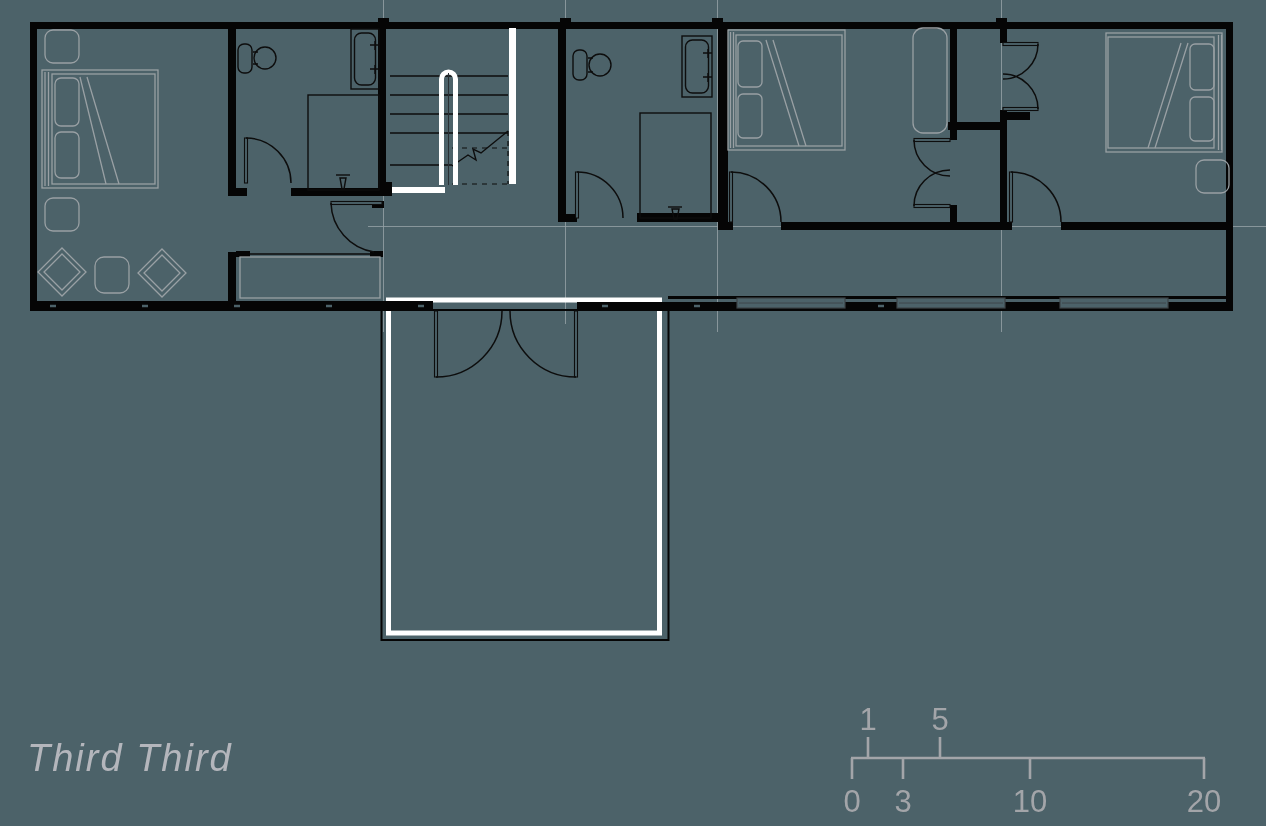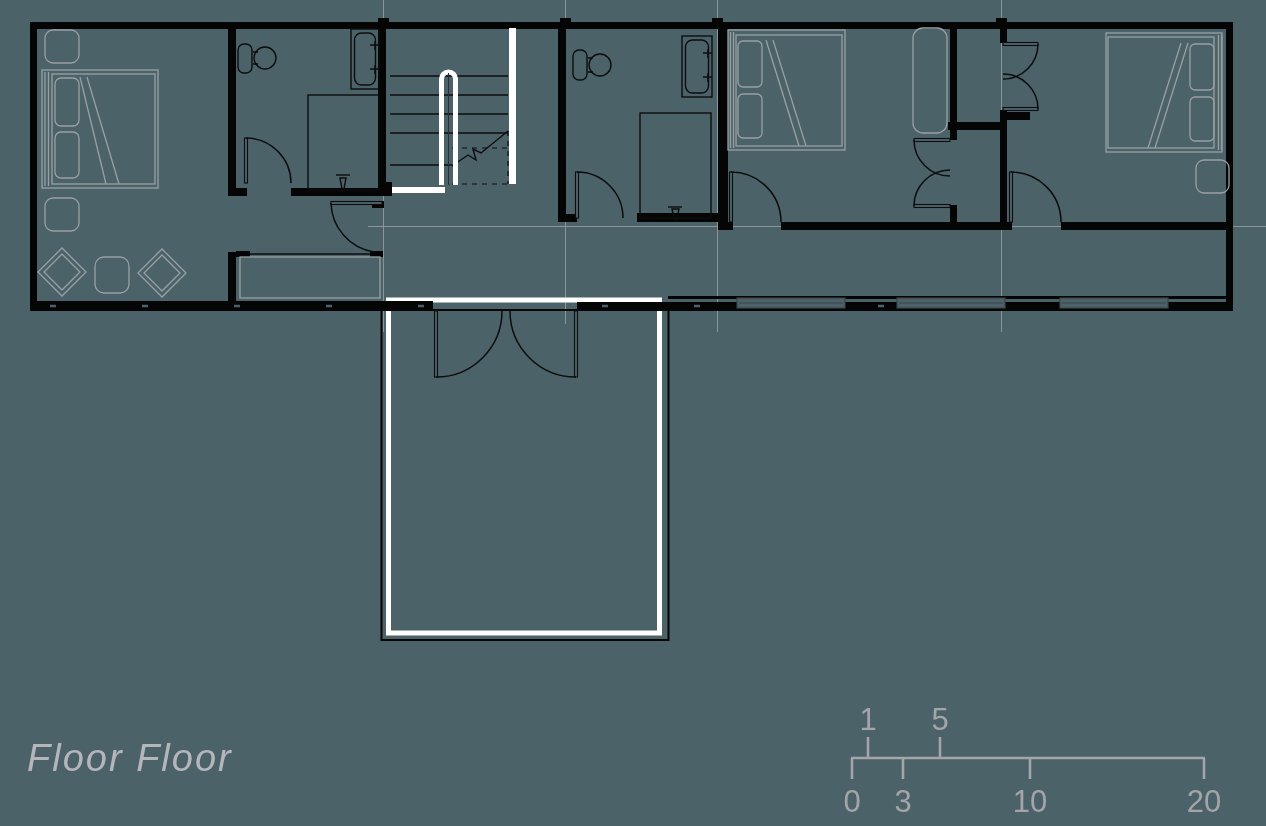--- a/index.html
+++ b/index.html
@@ -242,15 +242,15 @@
     <text class="scaletext" x="868" y="730" text-anchor="middle">1</text>
     <text class="scaletext" x="940" y="730" text-anchor="middle">5</text>
     <text class="scaletext" x="852" y="812" text-anchor="middle">0</text>
     <text class="scaletext" x="903" y="812" text-anchor="middle">3</text>
     <text class="scaletext" x="1030" y="812" text-anchor="middle">10</text>
     <text class="scaletext" x="1204" y="812" text-anchor="middle">20</text>
   </g>
 
 </svg>
 
-<div class="plan-title">Floor Floor</div>
+<div class="plan-title">Third Third</div>
 
 </div>
 
 </body></html>

